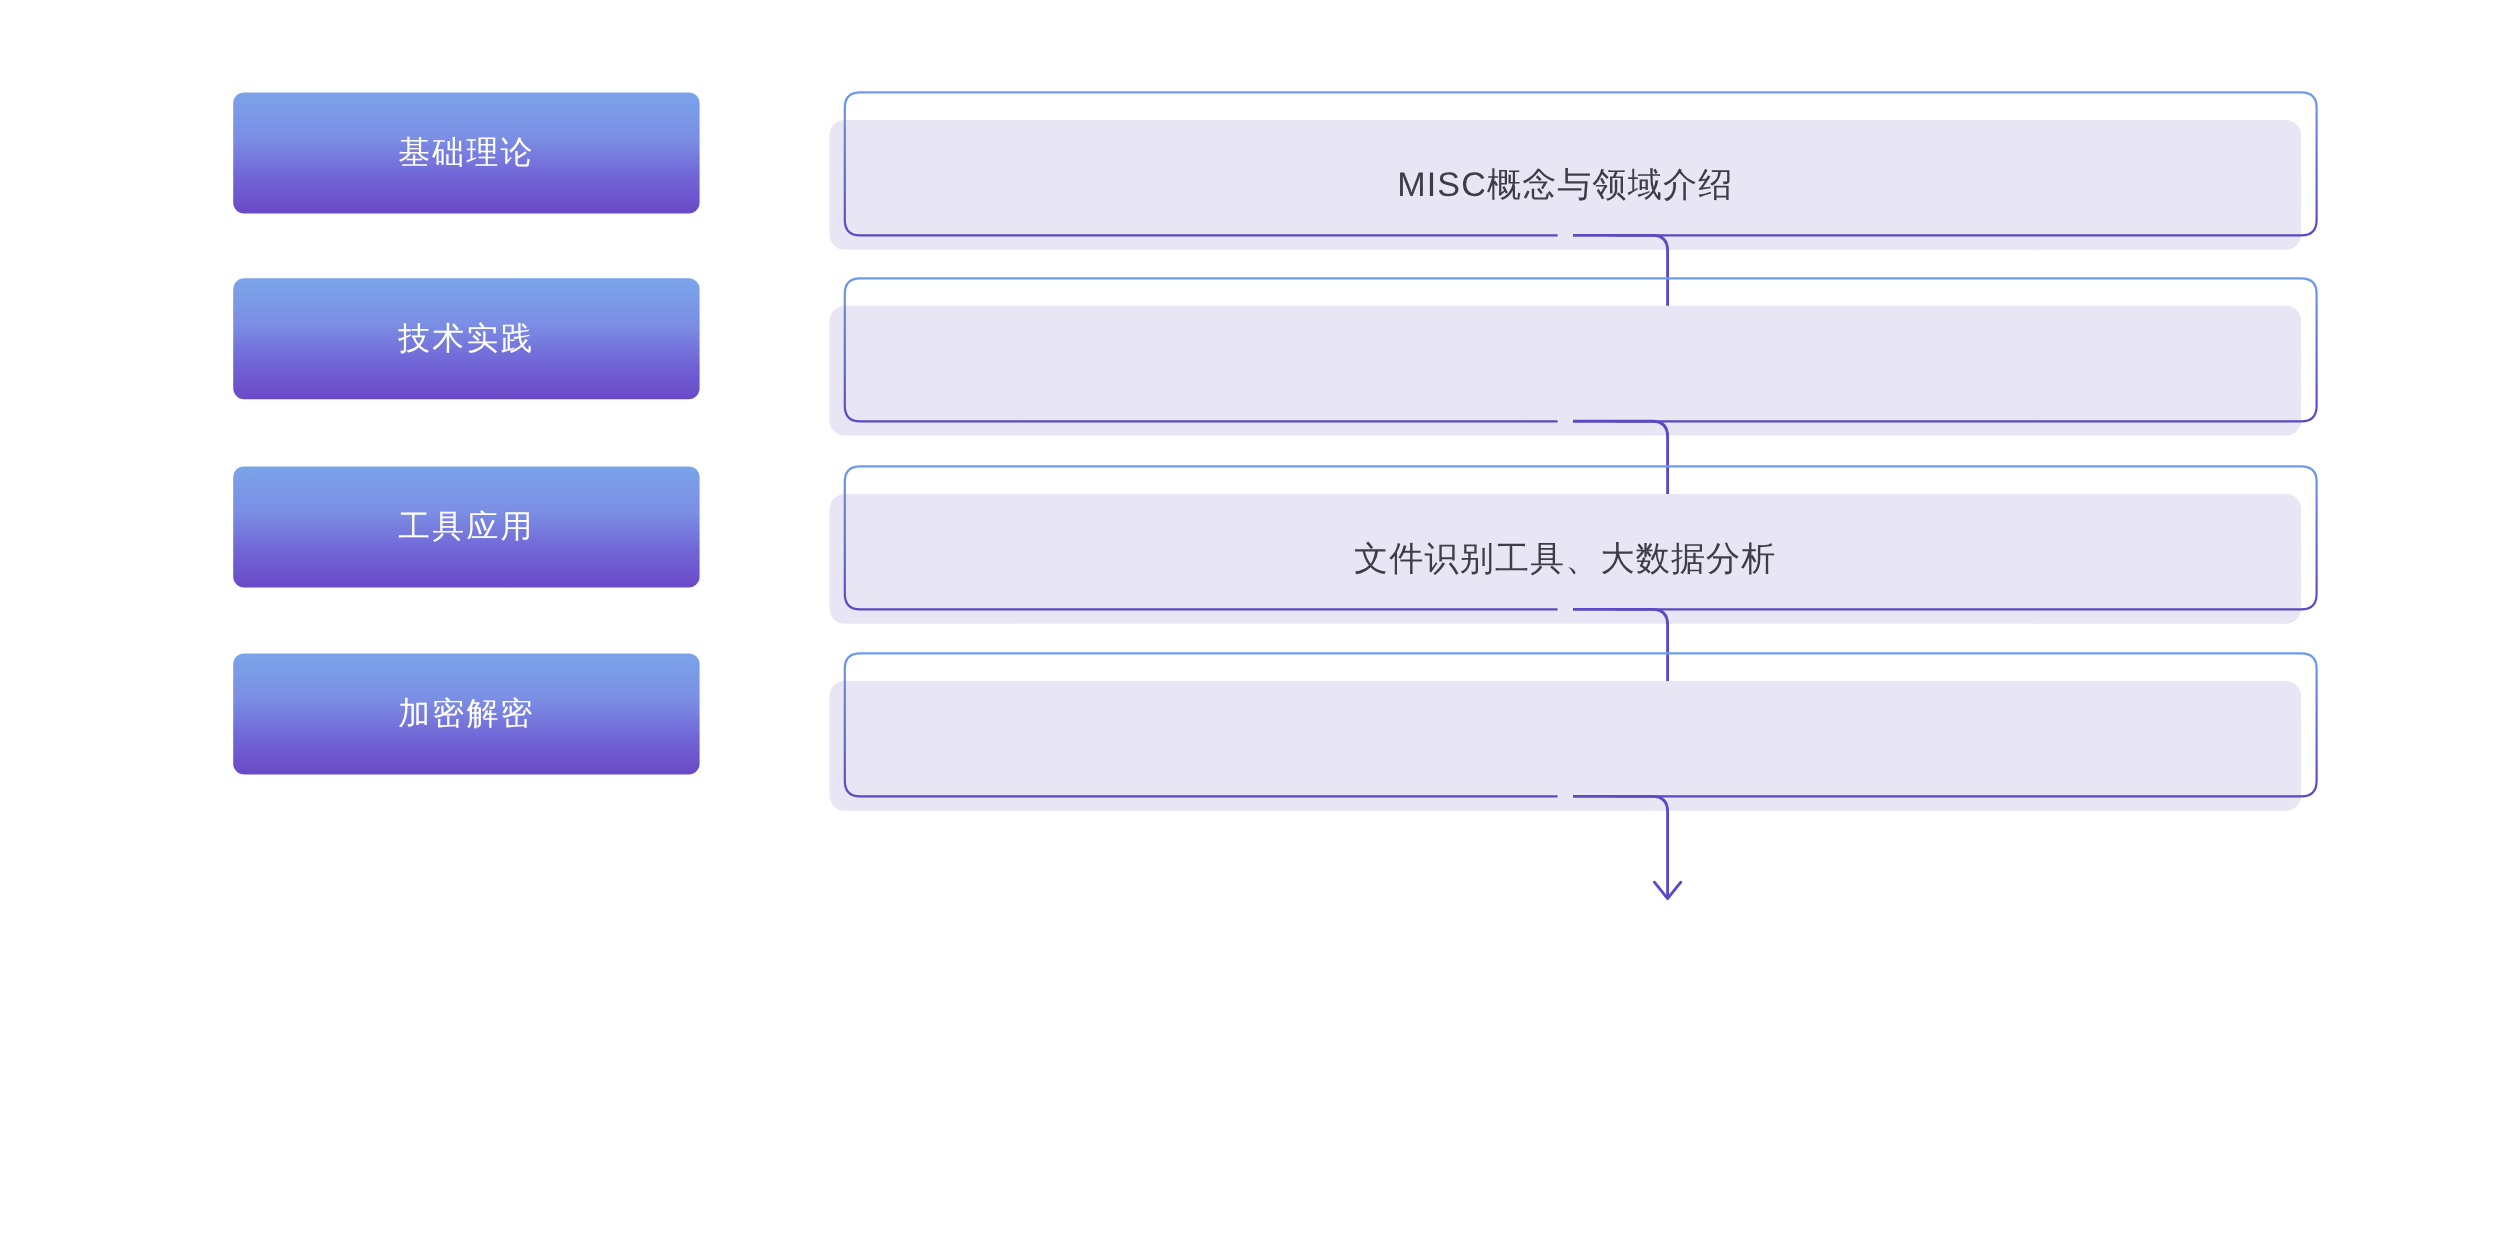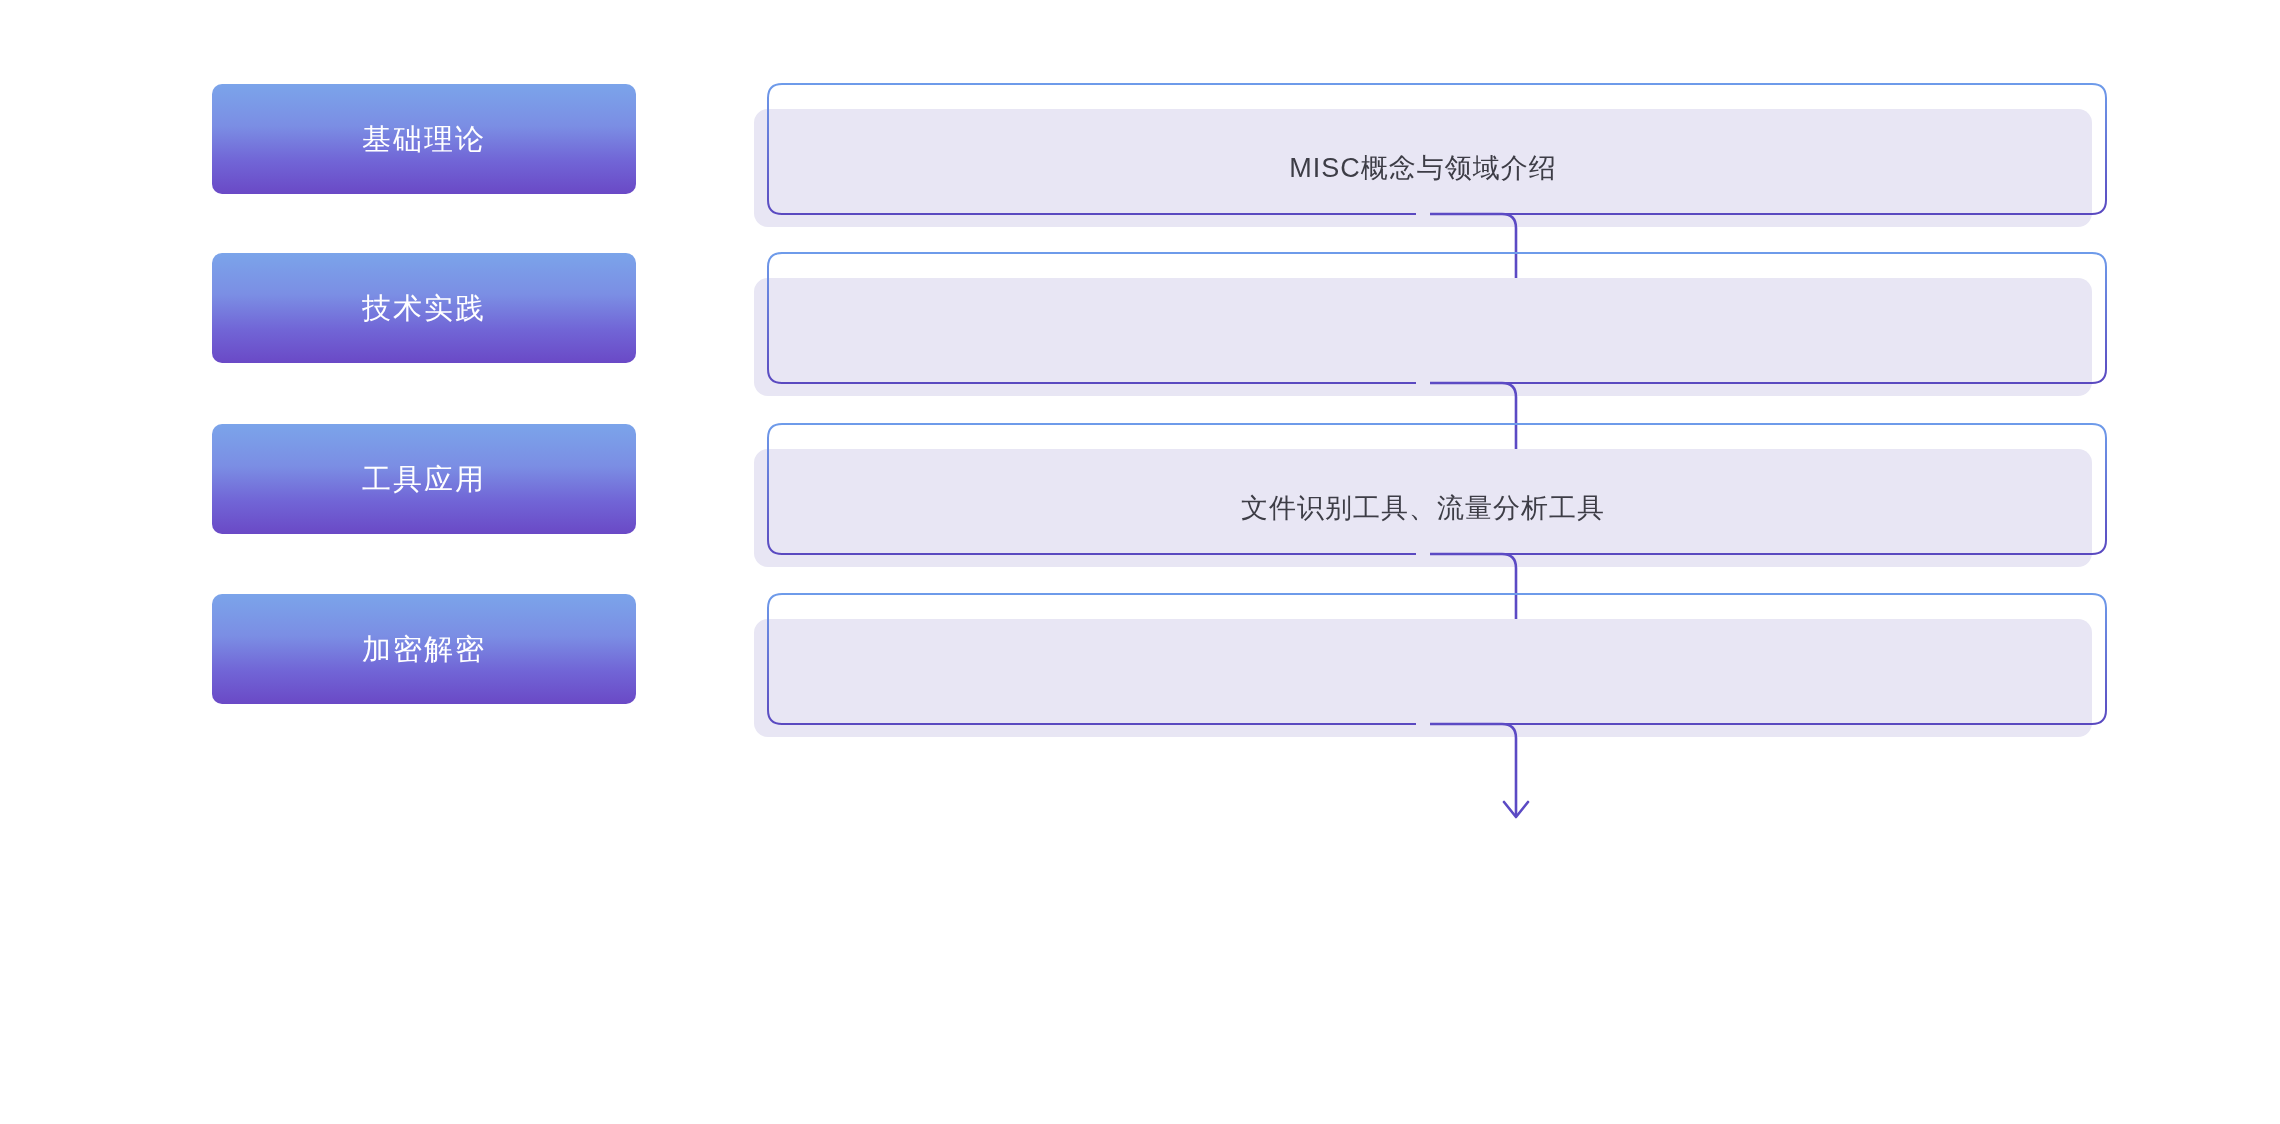--- a/index.html
+++ b/index.html
@@ -84,21 +84,21 @@
   .detail-text {
     position: absolute;
     left: 754px;
     top: 49px;
     width: 1338px;
     height: 118px;
     display: flex;
     align-items: center;
     justify-content: center;
     color: #3d3d46;
-    font-size: 27px;
+    font-size: 31px;
     letter-spacing: 1px;
     user-select: none;
     border-radius: 31px;
   }
 
   
   .connector {
     position: absolute;
     left: 1430px;
     top: 148px;
@@ -173,21 +173,21 @@
         <svg viewBox="0 0 1338 130" preserveAspectRatio="none">
           <defs>
             <linearGradient id="og2" x1="0" y1="0" x2="0" y2="1">
               <stop offset="0%" stop-color="#6e9bea"></stop>
               <stop offset="100%" stop-color="#5a49c0"></stop>
             </linearGradient>
           </defs>
           <path d="M 648 130 L 14 130 Q 0 130 0 116 L 0 14 Q 0 0 14 0 L 1324 0 Q 1338 0 1338 14 L 1338 116 Q 1338 130 1324 130 L 700 130" fill="none" stroke="url(#og2)" stroke-width="2" vector-effect="non-scaling-stroke"></path>
         </svg>
       </div>
-      <div class="detail-text">文件识别工具、流量分析工具</div>
+      <div class="detail-text">文件识别工具、大数据分析</div>
       <div class="connector">
         <svg viewBox="0 0 180 115">
           <path d="M 0 6 L 72 6 Q 86 6 86 20 L 86 98" fill="none" stroke="#5b4ac4" stroke-width="2.6"></path>
           <path d="M 74 84 L 86 99 L 98 84" fill="none" stroke="#5b4ac4" stroke-width="2.6" stroke-linecap="round" stroke-linejoin="round"></path>
         </svg>
       </div>
     </div>
     <div class="flow-row" style="top: 570px;">
       <div class="stage-chip">
         <span class="stage-chip-label">加密解密</span>

